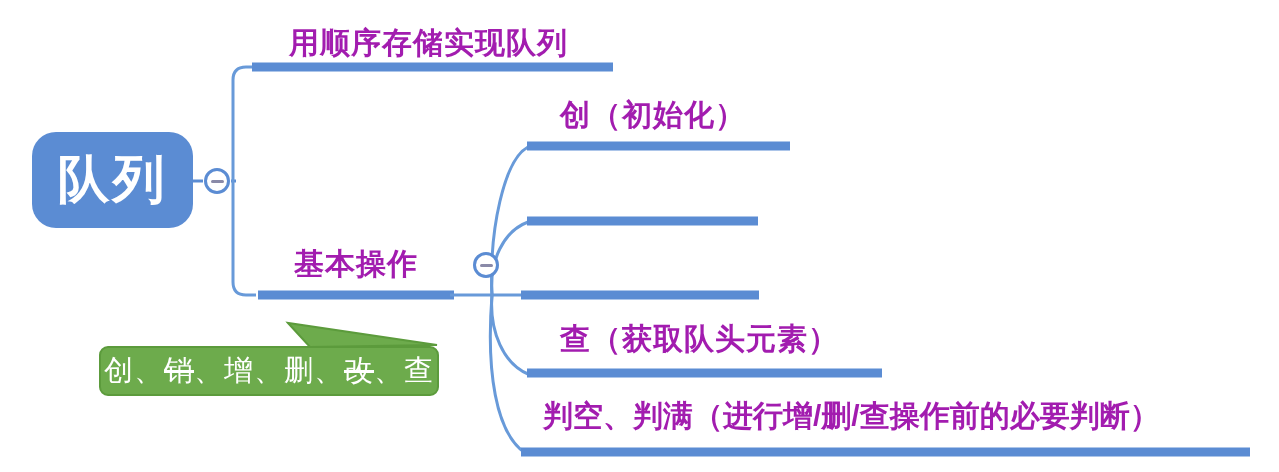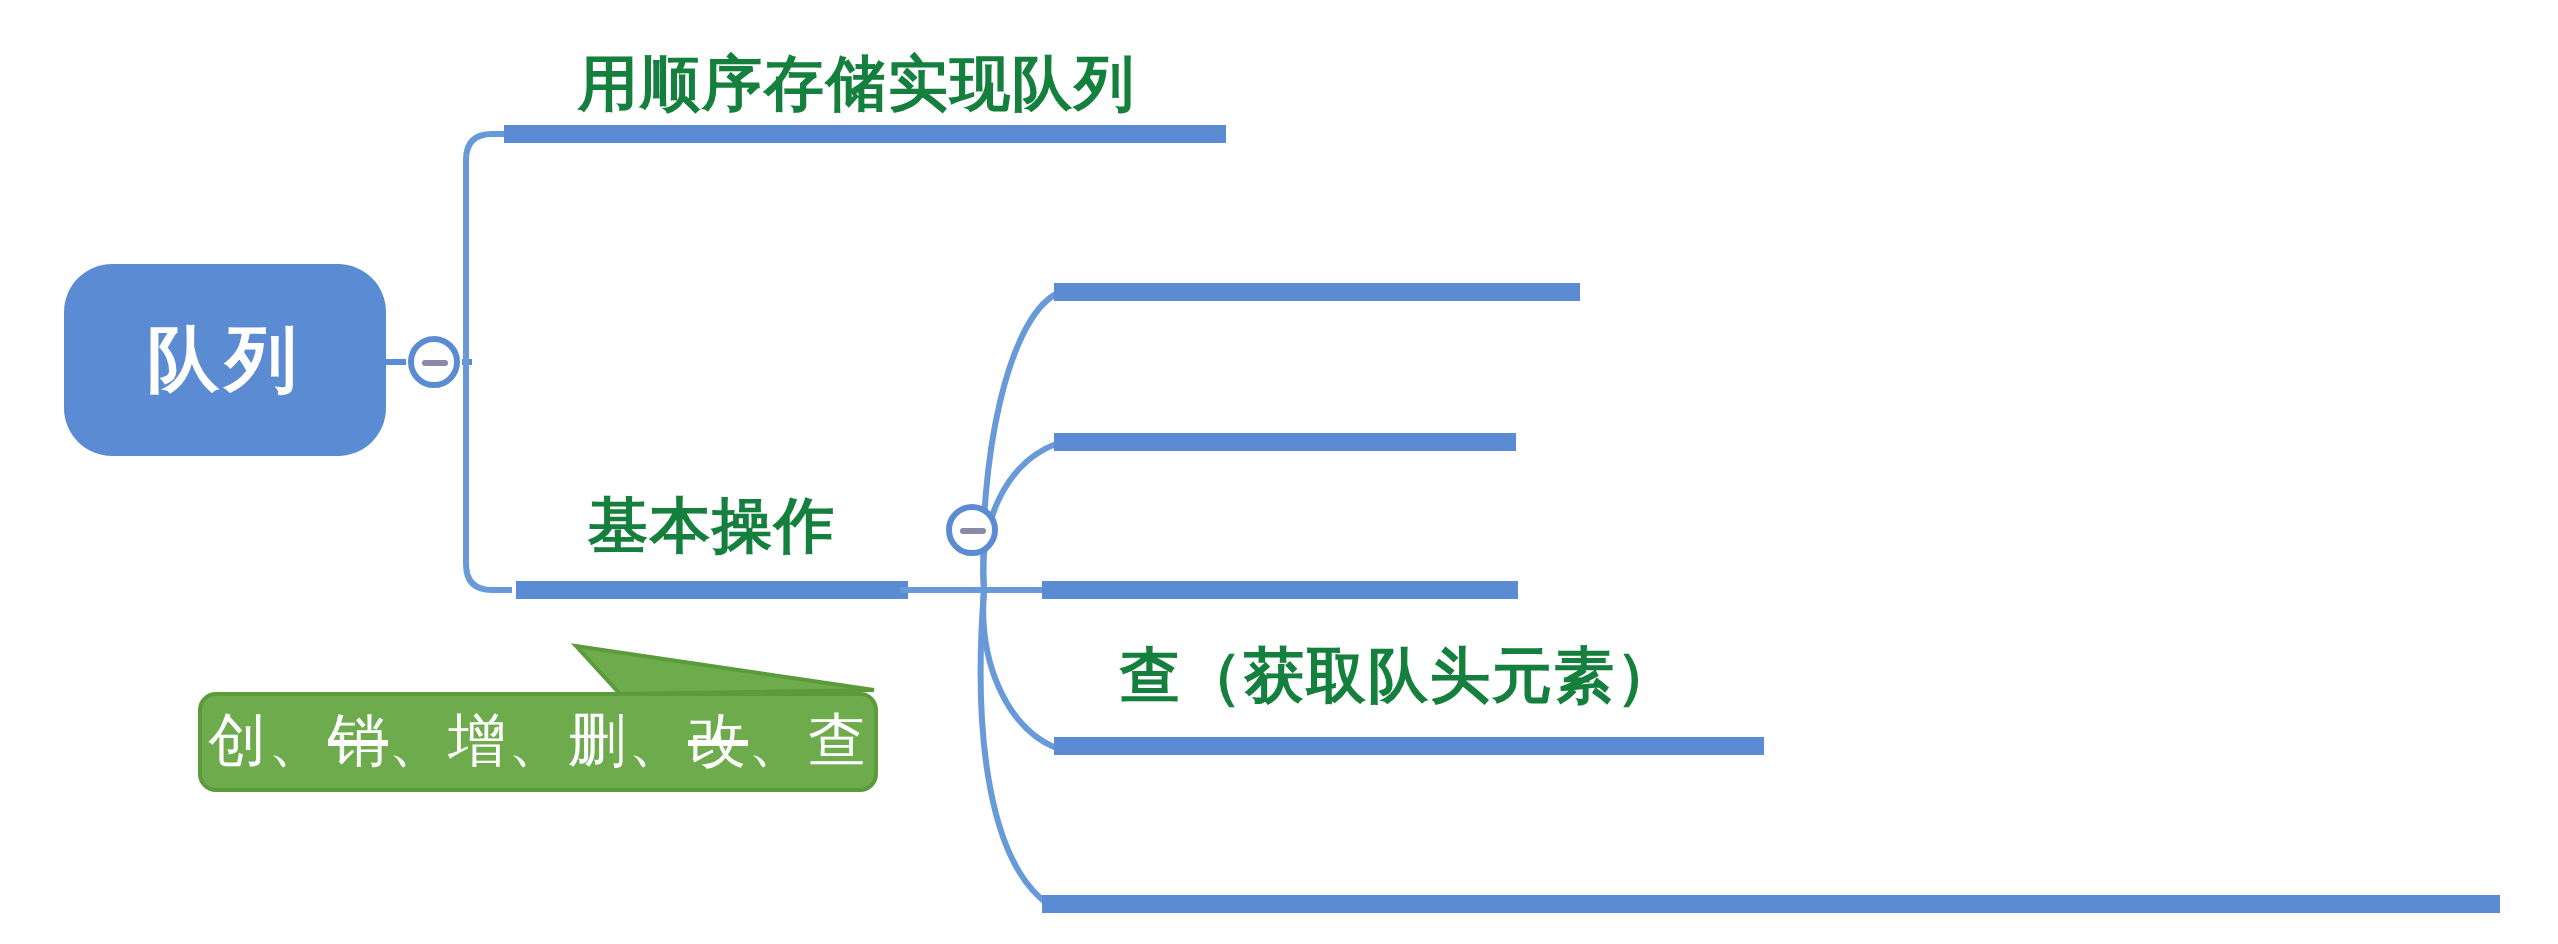--- a/index.html
+++ b/index.html
@@ -11,38 +11,38 @@
     font-family: "Liberation Sans", sans-serif;
     background: #ffffff;
   }
   svg.connectors { position: absolute; left: 0; top: 0; z-index: 1; }
 
   .topic-label {
     position: absolute;
     z-index: 3;
     font-size: 30px;
     font-weight: 600;
-    color: #15803d;
+    color: #a21caf;
     white-space: nowrap;
     line-height: 1.15;
     letter-spacing: 1px;
     cursor: default;
   }
   .root-node {
     position: absolute;
     left: 32px; top: 132px;
     width: 161px; height: 96px;
     background: #5b8cd3;
     border-radius: 24px;
     display: flex; align-items: center; justify-content: center;
     z-index: 3;
   }
   .root-node .root-label {
     color: #ffffff;
-    font-size: 36px;
+    font-size: 52px;
     font-weight: 700;
     letter-spacing: 3px;
   }
   .collapse-btn {
     position: absolute;
     width: 26px; height: 26px;
     box-sizing: border-box;
     background: #ffffff;
     border: 3px solid #5b8cd3;
     border-radius: 50%;
@@ -113,21 +113,23 @@
   <div class="collapse-btn btn-root">
     <span class="minus"></span>
   </div>
   <div class="collapse-btn btn-basic">
     <span class="minus"></span>
   </div>
 
   <div class="topic-label" style="left:289px; top:26px;">用顺序存储实现队列</div>
   <div class="topic-label" style="left:294px; top:247px;text-align:center;">基本操作</div>
 
+  <div class="topic-label" style="left:560px; top:98px;">创（初始化）</div>
   <div class="topic-label" style="left:560px; top:324px;font-family:Liberation Mono, monospace;">查（获取队头元素）</div>
+  <div class="topic-label" style="left:543px; top:399px; letter-spacing:0;">判空、判满（进行增/删/查操作前的必要判断）</div>
 
   <div class="callout-text">
     <span>创、</span>
       <span class="struck">销</span>
       <span>、增、删、</span>
       <span class="struck">改</span>
       <span>、查</span>
   </div>
 
 </div>

